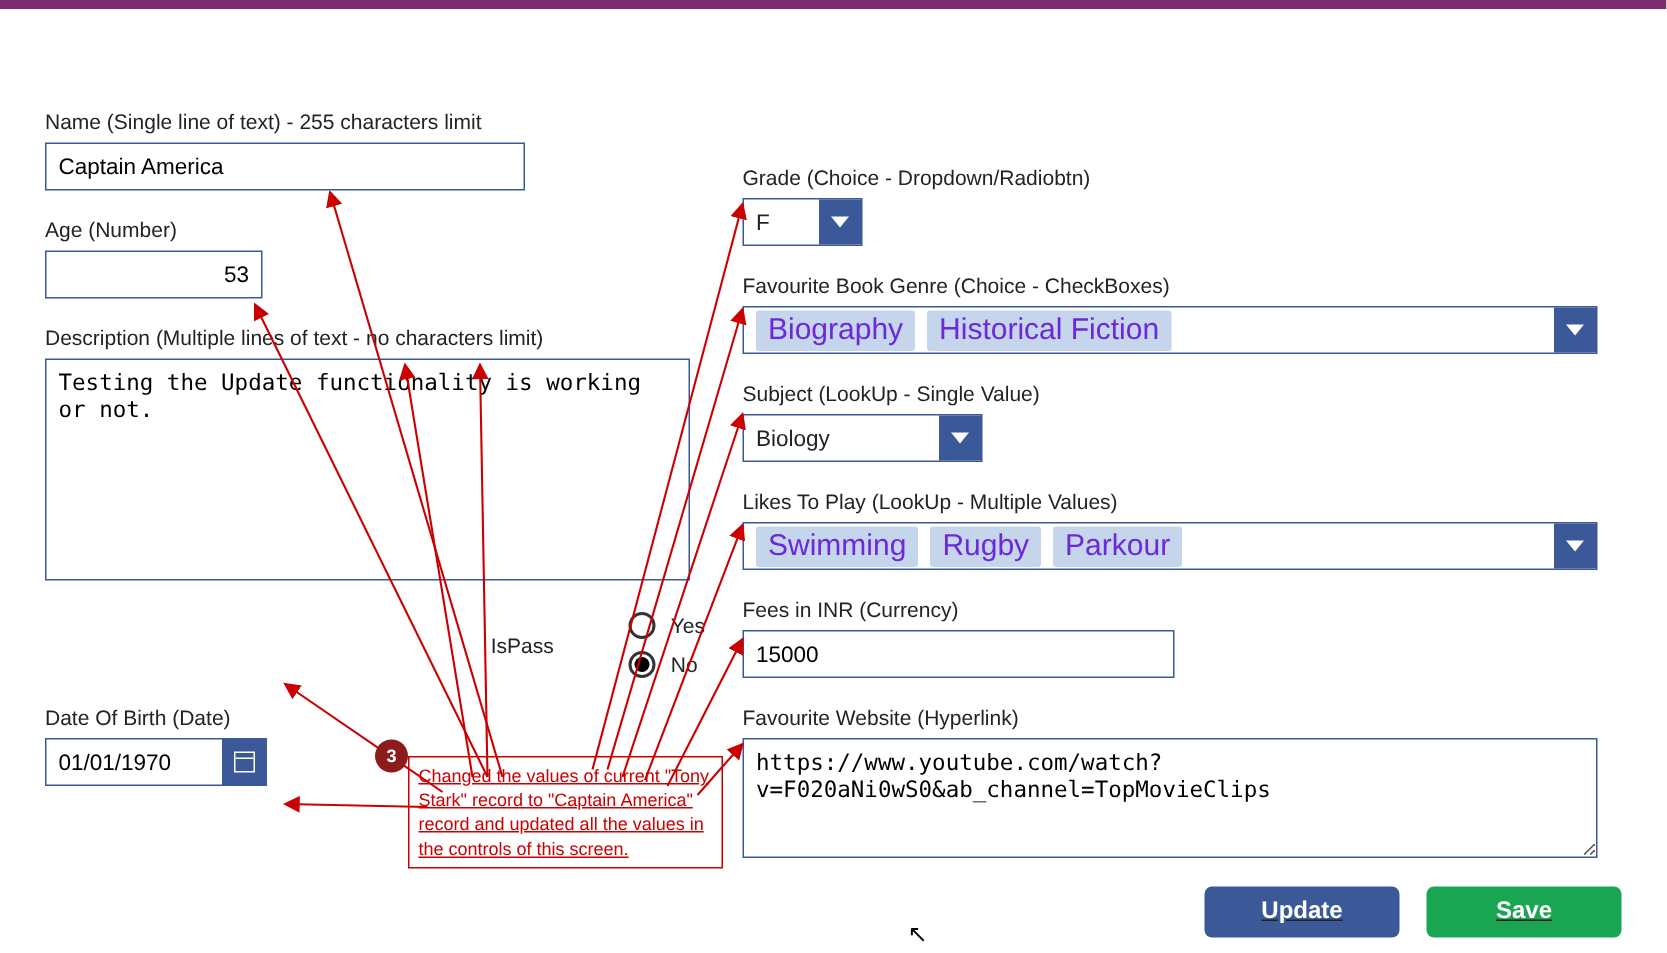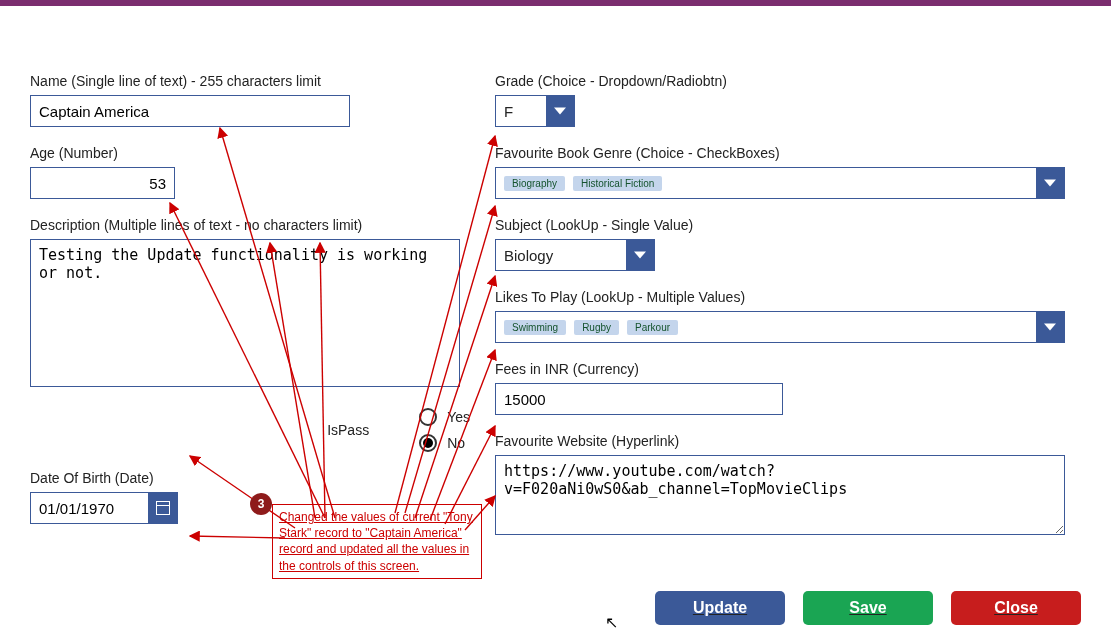--- a/index.html
+++ b/index.html
@@ -20,21 +20,21 @@
   }
   .panel {
     position: absolute;
     left: 15px; top: 22px;
     right: 15px;
     bottom: 0;
     background: #fff;
   }
   .col-l, .col-r { position: absolute; top: 45px; }
   .col-l { left: 15px; width: 440px; }
-  .col-r { left: 480px; width: 580px; }
+  .col-r { left: 480px; width: 580px; margin-top: 37px; }
 
   .field { margin-bottom: 18px; }
   .label { font-size: 14px; margin-bottom: 6px; display:block; }
 
   .input-line {
     border: 1px solid #3b5998;
     padding: 6px 8px;
     height: 32px;
     background: #fff;
     width: 320px;
@@ -97,23 +97,23 @@
   .select-row.w-l  { width:570px; }
   .chev-btn {
     width:28px; background:#3b5998;
     display:flex; align-items:center; justify-content:center;
   }
   .chev-btn svg { width:12px; height:12px; fill:#fff; }
 
   .chip {
     display:inline-block;
     background:#c4d5ec;
-    color:#14532d;
+    color:#6d28d9;
     padding:2px 8px;
-    font-size:10px;
+    font-size:20px;
     border-radius:2px;
   }
 
   .input-cur {
     border:1px solid #3b5998; padding:6px 8px; height:32px;
     width:288px; font-size:15px;
   }
   .input-url {
     border:1px solid #3b5998; padding:6px 8px; height:80px;
     width:570px; font-size:15px;
@@ -308,19 +308,16 @@
 
     <span class="cursor-ptr" style="left:590px; top:585px;">↖</span>
 
     <div class="footer">
       <button class="btn update">
         <span>Update</span>
       </button>
       <button class="btn save">
         <span>Save</span>
       </button>
-      <button class="btn close">
-        <span>Close</span>
-      </button>
     </div>
 
   </div>
 </div>
 
 </body></html>

